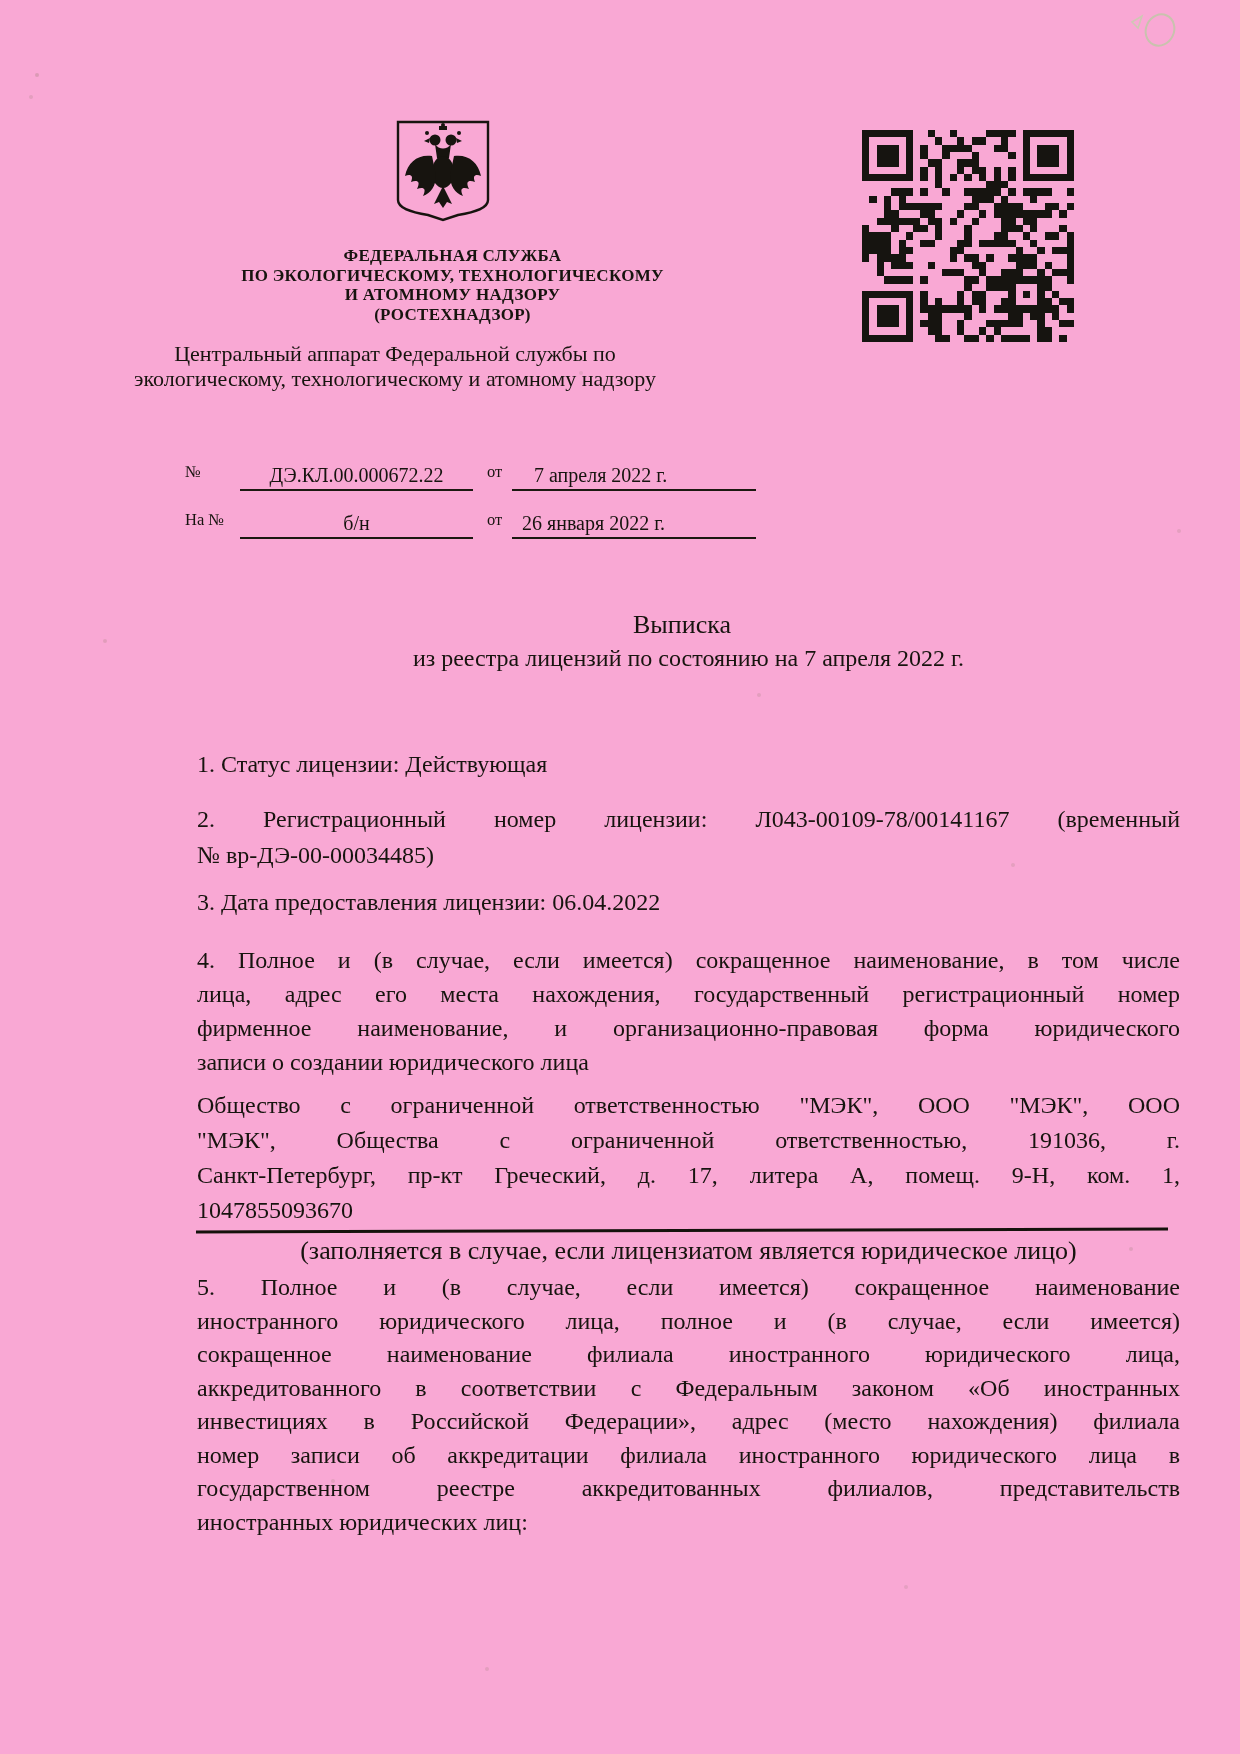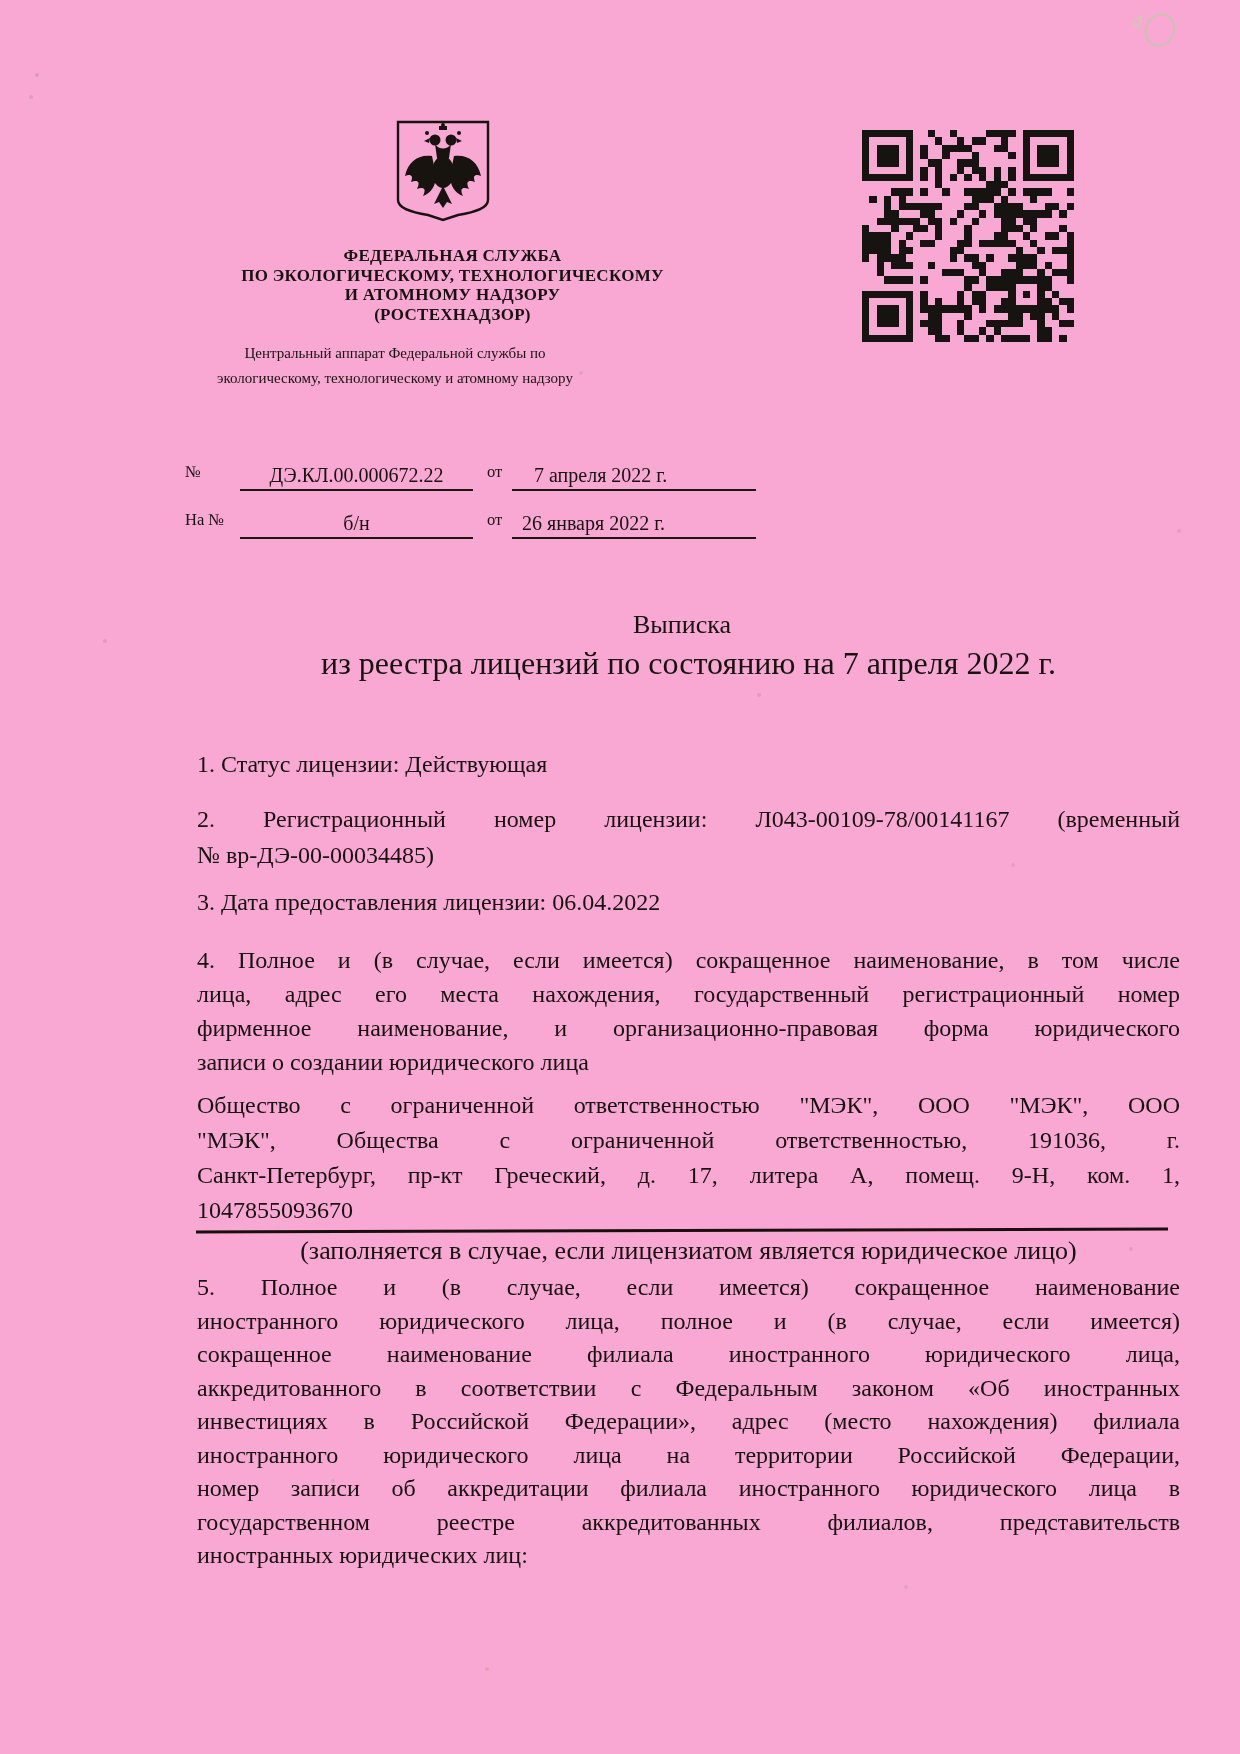--- a/index.html
+++ b/index.html
@@ -11,39 +11,39 @@
     overflow:hidden;
     font-family:"Liberation Serif","DejaVu Serif",serif;
     color:#17140f;
   }
   .abs{position:absolute;}
   
   .emblem-frame{left:396px;top:120px;width:94px;height:102px;}
   .agency{left:150px;top:246px;width:605px;text-align:center;
     font-weight:bold;font-size:17px;line-height:19.5px;letter-spacing:.3px;}
   .department{left:110px;top:341px;width:570px;text-align:center;
-    font-size:15px;line-height:25px;}
+    font-size:22px;line-height:25px;}
   .qr{left:862px;top:127px;width:212px;height:218px;}
   .corner-mark{left:1120px;top:8px;width:62px;height:44px;}
   
   .ref-label{font-size:16.5px;}
   .ref-cell{height:33px;border-bottom:2px solid #1b1810;font-size:20px;
     display:flex;align-items:flex-end;padding-bottom:2px;box-sizing:border-box;}
   .ref-cell.center{justify-content:center;}
   .lbl-no{left:185px;top:462px;}
   .cell-no{left:240px;top:458px;width:233px;}
   .lbl-ot1{left:487px;top:462px;}
   .cell-date1{left:512px;top:458px;width:244px;padding-left:22px;}
   .lbl-na{left:185px;top:510px;}
   .cell-bn{left:240px;top:506px;width:233px;}
   .lbl-ot2{left:487px;top:510px;}
   .cell-date2{left:512px;top:506px;width:244px;padding-left:10px;}
   
   .doc-title{left:633px;top:610px;font-size:26px;}
-  .doc-subtitle{left:197px;top:645px;width:983px;text-align:center;font-size:32px;}
+  .doc-subtitle{left:197px;top:645px;width:983px;text-align:center;font-size:24px;}
   
   .para{left:197px;width:983px;font-size:24px;text-align:left;}
   .p1{top:751px;}
   .p2{top:801px;line-height:36px;}
   .p3{top:889px;}
   .p4{top:943px;line-height:34px;}
   .p4v{top:1088px;line-height:35px;}
   .p5{top:1271px;line-height:33.5px;}
   .jl{text-align:justify;text-align-last:justify;}
   .ll{text-align:left;}
@@ -561,19 +561,18 @@
 
   <div class="abs separator"></div>
   <div class="abs footnote">(заполняется в случае, если лицензиатом является юридическое лицо)</div>
 
   <div class="abs para p5">
       <div class="jl">5. Полное и (в случае, если имеется) сокращенное наименование</div>
       <div class="jl">иностранного юридического лица, полное и (в случае, если имеется)</div>
       <div class="jl">сокращенное наименование филиала иностранного юридического лица,</div>
       <div class="jl">аккредитованного в соответствии с Федеральным законом «Об иностранных</div>
       <div class="jl">инвестициях в Российской Федерации», адрес (место нахождения) филиала</div>
-      <div class="jl">иностранного юридического лица на территории Российской Федерации,</div>
       <div class="jl">номер записи об аккредитации филиала иностранного юридического лица в</div>
       <div class="jl">государственном реестре аккредитованных филиалов, представительств</div>
       <div class="ll">иностранных юридических лиц:</div>
     </div>
 
 </div>
 
 </body></html>

